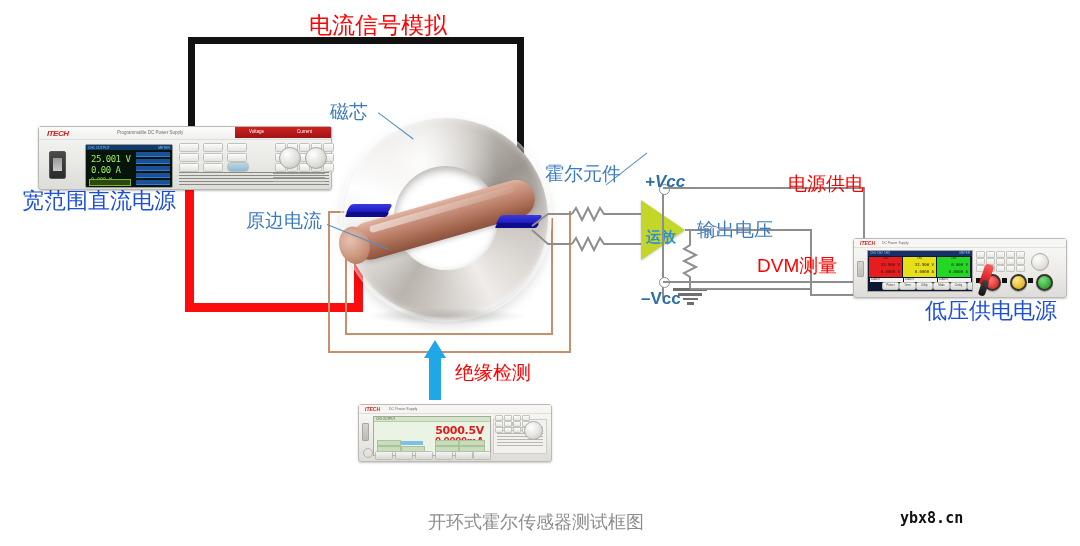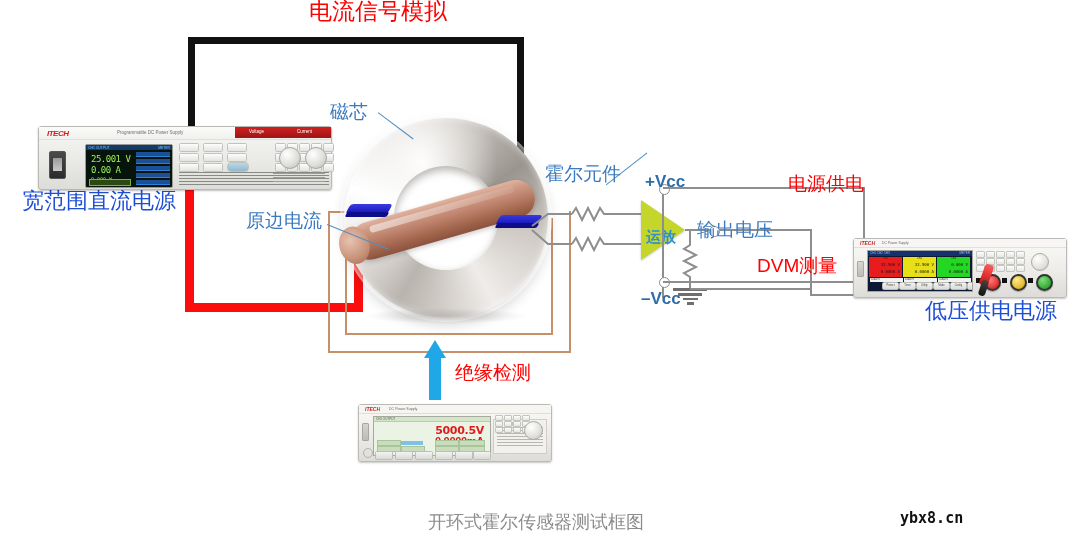--- a/index.html
+++ b/index.html
@@ -298,29 +298,29 @@
 
   <div class="bluearrow">
     <div class="head"></div>
     <div class="shaft"></div>
   </div>
 
   <div class="leader" style="left:378px;top:112px;width:44px;transform:rotate(37deg);"></div>
   <div class="leader" style="left:554px;top:184px;width:52px;transform:rotate(142deg);transform-origin:100% 50%;"></div>
   <div class="leader" style="left:327px;top:224px;width:66px;transform:rotate(22deg);"></div>
 
-  <div class="lbl lbl-red t-title" style="left:309px;top:0;text-align:center;">电流信号模拟</div>
+  <div class="lbl lbl-red t-title" style="left:309px;top:14px;text-align:center;">电流信号模拟</div>
 
   <div class="lbl lbl-blue t-ann" style="left:330px;top:102px;">磁芯</div>
 
   <div class="lbl lbl-blue t-ann" style="left:246px;top:211px;">原边电流</div>
 
   <div class="lbl lbl-blue t-ann" style="left:545px;top:164px;">霍尔元件</div>
 
-  <div class="lbl t-vcc" style="left:645px;top:173px;">+Vcc</div>
+  <div class="lbl t-vcc" style="left:645px;top:173px;font-style:italic;">+Vcc</div>
   <div class="lbl t-vcc" style="left:641px;top:290px;">–Vcc</div>
 
   <div class="lbl lbl-blue t-ann" style="left:697px;top:220px;">输出电压</div>
 
   <div class="lbl lbl-red t-ann" style="left:788px;top:174px;">电源供电</div>
 
   <div class="lbl lbl-red t-ann" style="left:757px;top:256px;">DVM测量</div>
 
   <div class="lbl lbl-red t-ann" style="left:455px;top:363px;">绝缘检测</div>
 

